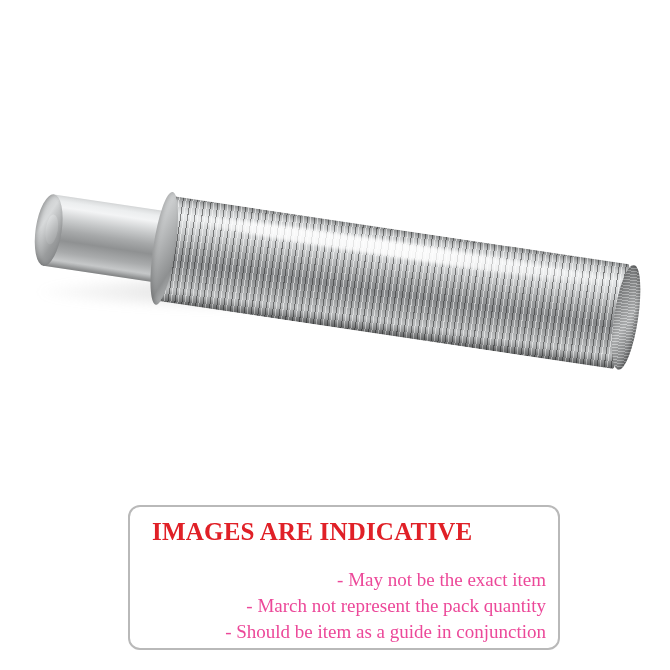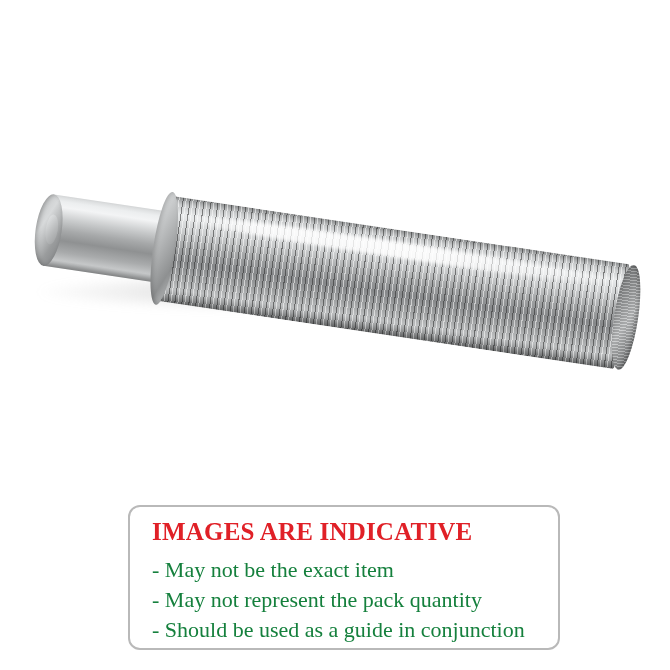--- a/index.html
+++ b/index.html
@@ -194,28 +194,29 @@
     border-radius: 12px;
     background: #ffffff;
     box-sizing: border-box;
     padding: 10px 12px 8px 22px;
   }
   #indicative-title {
     color: #e02027;
     font-size: 25px;
     font-weight: bold;
     letter-spacing: 0.2px;
-    margin: 2px 0 10px 0;
+    margin: 2px 0 22px 0;
     line-height: 1.05;
   }
   .indicative-line {
-    color: #15803d;
-    font-size: 22px;
+    color: #ec4899;
+    font-size: 19px;
     line-height: 1.36;
     white-space: nowrap;
+    text-align: right;
   }
   .indicative-line.indent {
     padding-left: 14px;
   }
 </style>
 </head>
 <body>
 
 <div id="canvas">
 
@@ -229,17 +230,17 @@
       <div class="barrel-gloss"></div>
       <div class="flange"></div>
       <div class="barrel-face"></div>
       <div class="barrel-face-teeth"></div>
     </div>
   </div>
 
   <div id="indicative-box">
     <div id="indicative-title">IMAGES ARE INDICATIVE</div>
     <div class="indicative-line">- May not be the exact item</div>
-    <div class="indicative-line">- May not represent the pack quantity</div>
-    <div class="indicative-line">- Should be used as a guide in conjunction</div>
+    <div class="indicative-line">- March not represent the pack quantity</div>
+    <div class="indicative-line">- Should be item as a guide in conjunction</div>
   </div>
 
 </div>
 
 </body></html>

